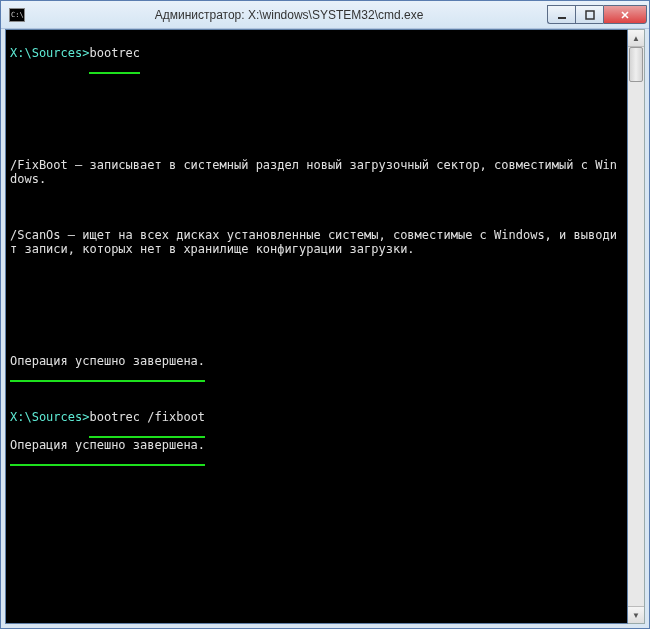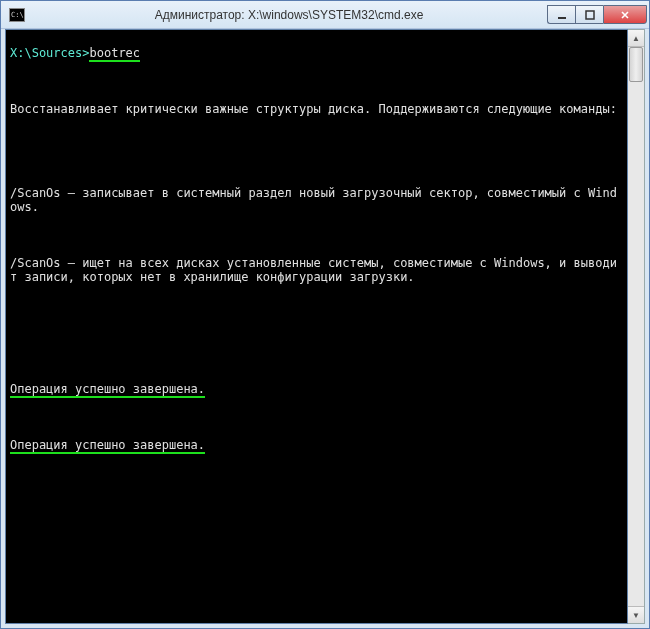--- a/index.html
+++ b/index.html
@@ -112,21 +112,21 @@
     .sb-track { flex: 1; background: #e8e8e8; position: relative; }
     .sb-thumb {
       position: absolute;
       left: 1px; right: 1px;
       top: 0; height: 35px;
       background: linear-gradient(90deg,#d5d5d5,#efefef,#d5d5d5);
       border: 1px solid #999;
       border-radius: 2px;
       cursor: pointer;
     }
-    .ul { border-bottom: 2px solid #1de01d; padding-bottom: 0px; text-align: center; }
+    .ul { border-bottom: 2px solid #1de01d; padding-bottom: 12px; text-align: center; }
     .line { display: block; }
     .blank { display: block; height: 14px; }
     .prompt { color: #5eead4; }
   </style>
 </head>
 <body>
 
 <div class="window">
   <div class="titlebar">
     <div class="title-icon">C:\</div>
@@ -147,31 +147,31 @@
             <path d="M2 2 L8 8 M8 2 L2 8" stroke="#fff" stroke-width="1.6"></path>
           </svg>
       </div>
     </div>
   </div>
 
   <div class="client">
     <div class="console">
 <span class="line"><span class="prompt">X:\Sources&gt;</span><span class="ul">bootrec</span></span>
 <span class="blank"></span>
-<span class="line">Восстанавливает критически важные структуры диска. Поддерживаются следующие команды:</span>
-<span class="blank"></span>
-<span class="blank"></span>
-<span class="line">/ScanOs — записывает в системный раздел новый загрузочный сектор, совместимый с Windows.</span>
+<span class="blank"></span>
+<span class="blank"></span>
+<span class="line">/FixBoot — записывает в системный раздел новый загрузочный сектор, совместимый с Windows.</span>
 <span class="blank"></span>
 <span class="line">/ScanOs — ищет на всех дисках установленные системы, совместимые с Windows, и выводит записи, которых нет в хранилище конфигурации загрузки.</span>
 <span class="blank"></span>
 <span class="blank"></span>
 <span class="blank"></span>
 <span class="line"><span class="ul">Операция успешно завершена.</span></span>
 <span class="blank"></span>
+<span class="line"><span class="prompt">X:\Sources&gt;</span><span class="ul">bootrec /fixboot</span></span>
 <span class="line"><span class="ul">Операция успешно завершена.</span></span>
 <span class="blank"></span>
 
 
 
 
 
 
 
 

